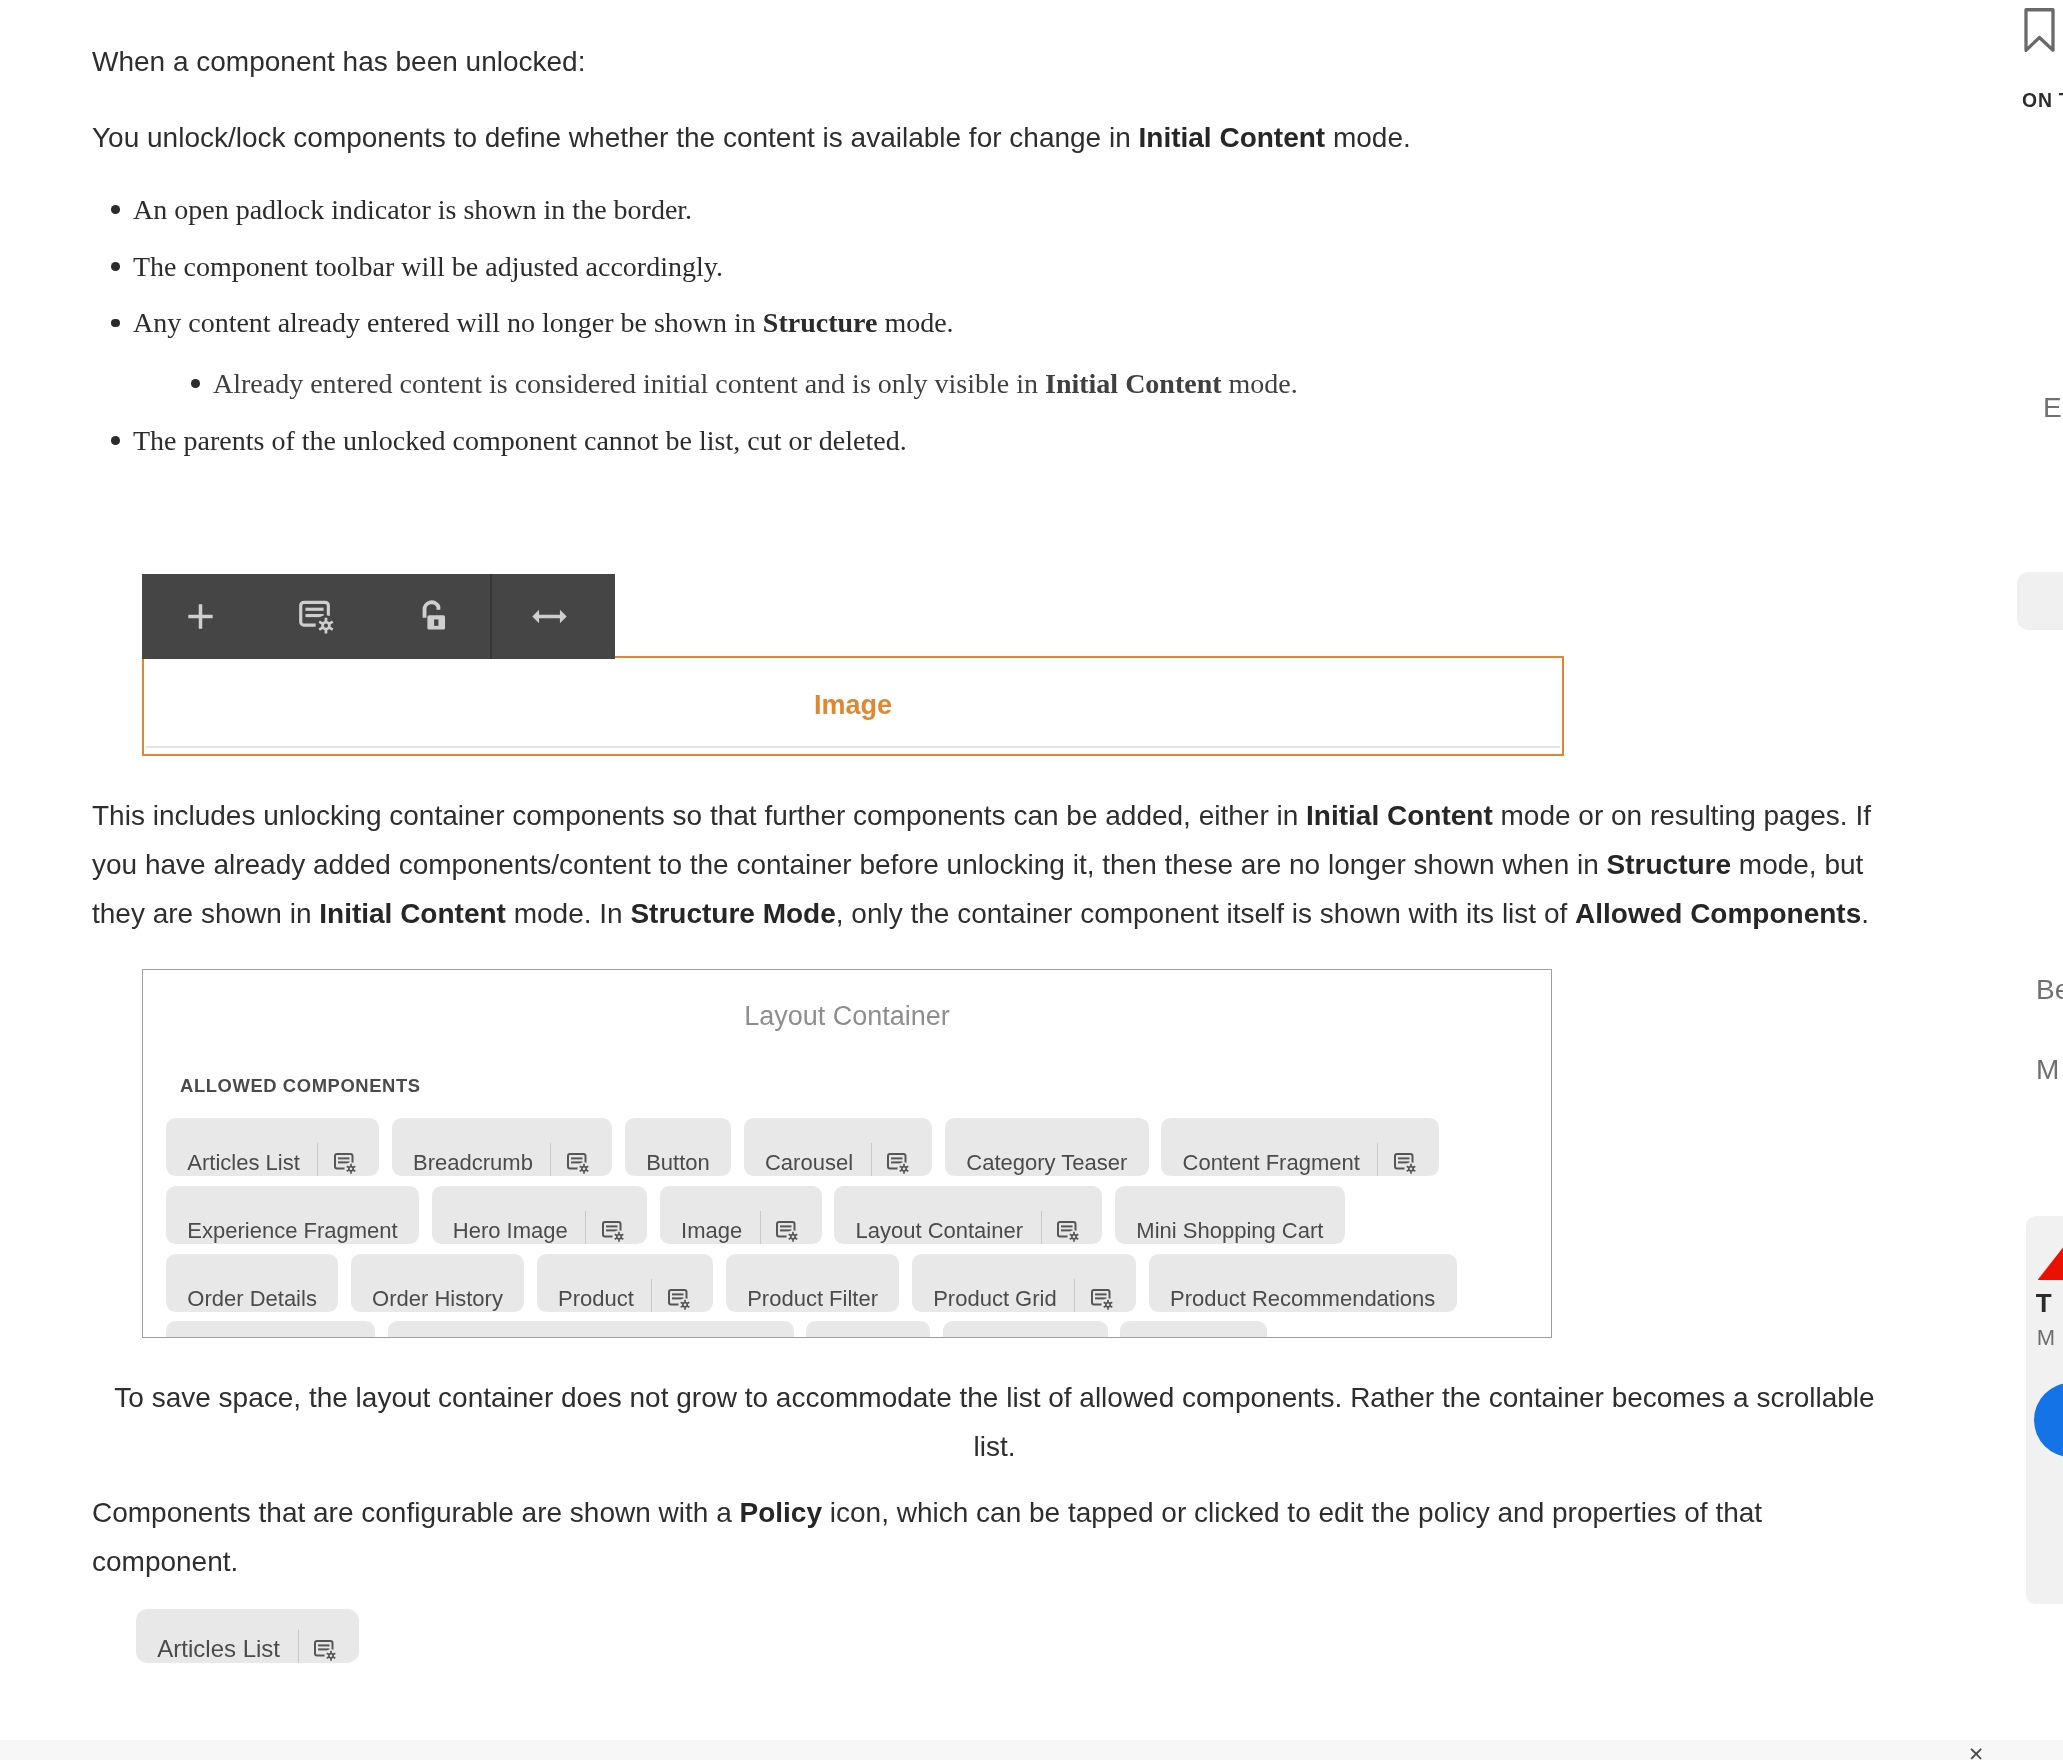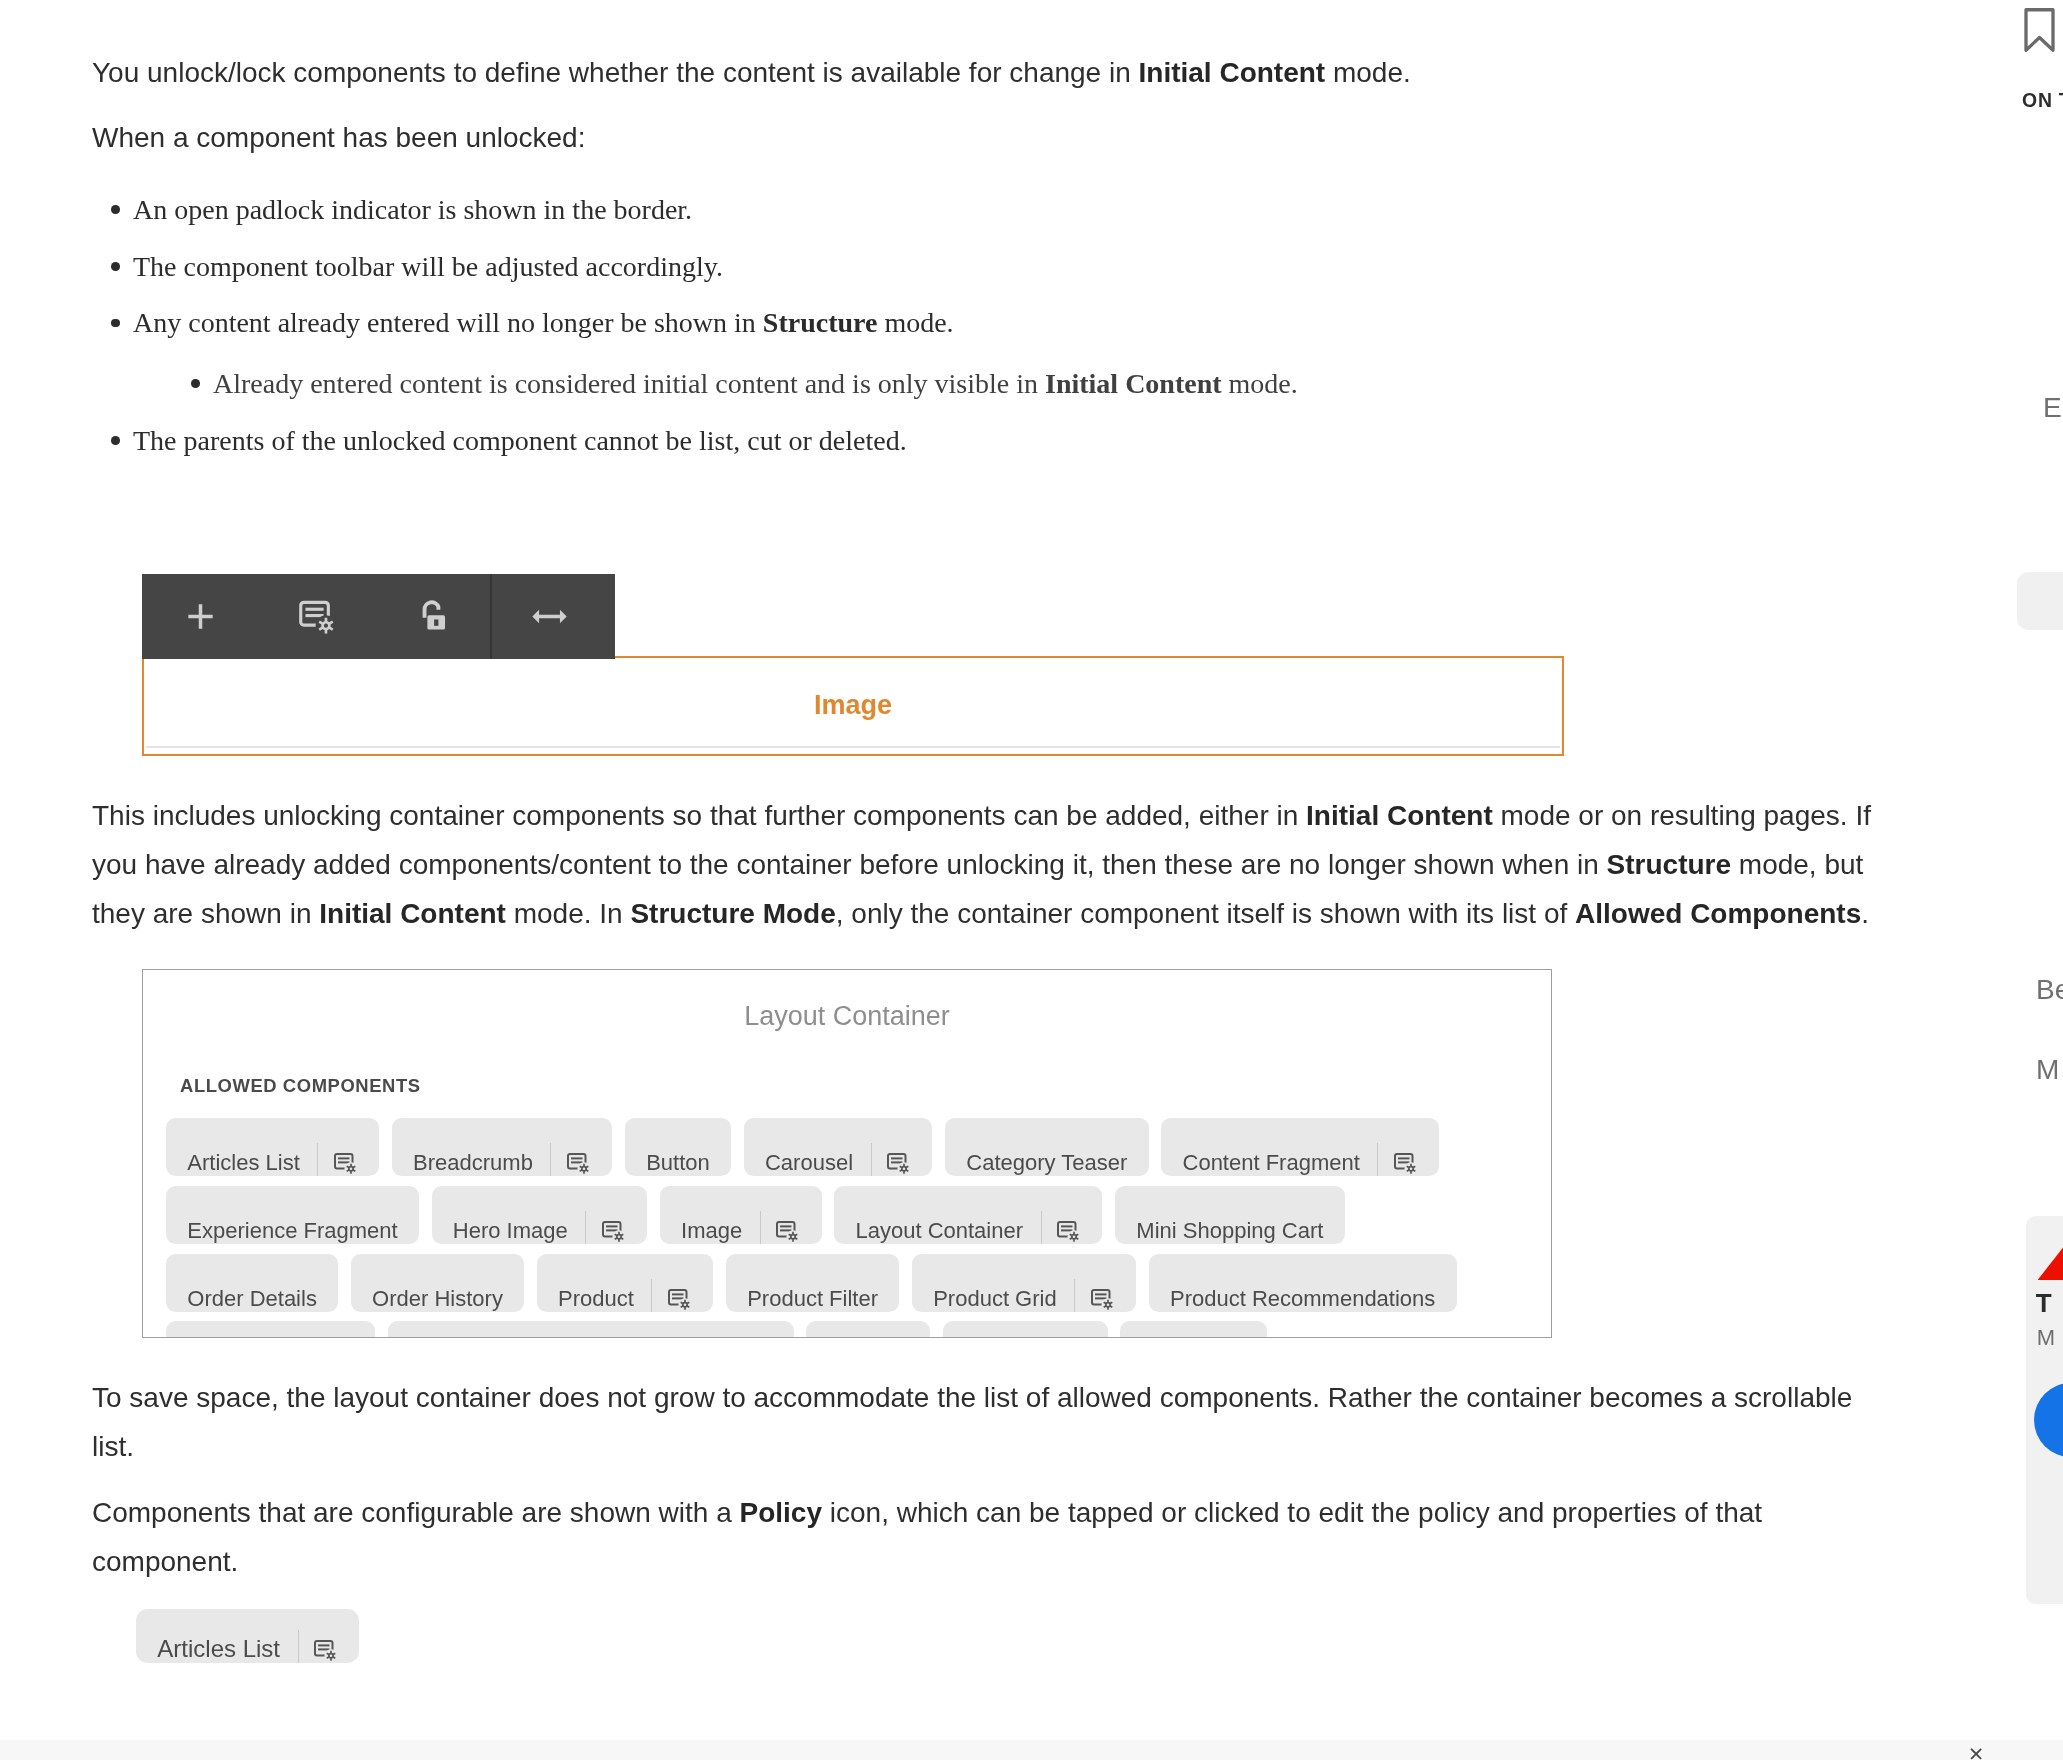--- a/index.html
+++ b/index.html
@@ -15,21 +15,21 @@
   .top-item { position: relative; padding-left: 34px; }
   .top-item .dot { position: absolute; left: 11.6px; top: 15.5px; width: 9.7px; height: 9.7px; border-radius: 50%; background: #2c2c2c; }
   .heading { font-size: 29px; font-weight: bold; line-height: 39px; color: #262626; }
 
   .indent { margin-left: 34px; width: 1805px; }
   .para { font-size: 28px; line-height: 49px; color: #2e2e2e; }
   .para strong { font-weight: bold; color: #262626; }
   .p-intro1 { margin-top: 27px; }
   .p-intro2 { margin-top: 15.5px; }
   .p-main   { margin-top: 35px; }
-  .p-scroll { margin-top: 35px; }
+  .p-scroll { margin-top: 35px; text-align: center; }
   .p-policy { margin-top: 17.5px; }
 
   
   ul.bullets { list-style: none; margin-top: 23px; }
   ul.bullets li { position: relative; padding-left: 41px; font-size: 28px; line-height: 49px; font-family: Liberation Serif, serif; }
   ul.bullets li + li { margin-top: 7.8px; }
   ul.bullets li::before { content: ""; position: absolute; left: 19.4px; top: 20.4px; width: 8.7px; height: 8.7px; border-radius: 50%; background: #2c2c2c; }
   ul.bullets ul.nested { margin-top: 11.6px; margin-left: 39px; }
   ul.bullets ul.nested li { color: #404040; }
 
@@ -102,22 +102,22 @@
   .bottom-strip { position: absolute; left: 0; top: 1740px; width: 2063px; height: 20.4px; background: #f7f7f7; }
   .close-frag { position: absolute; left: 1968px; top: 1743px; font-size: 19.4px; color: #4a4a4a; }
 </style>
 </head>
 <body>
 
 <div class="doc">
 
 
   <div class="indent">
+    <p class="para p-intro2"><span>When a component has been unlocked:</span></p>
     <p class="para p-intro1"><span>You unlock/lock components to define whether the content is available for change in </span><strong>Initial Content</strong><span> mode.</span></p>
-    <p class="para p-intro2"><span>When a component has been unlocked:</span></p>
 
     <ul class="bullets">
         <li><span><span>An open padlock indicator is shown in the border.</span></span></li>
         <li><span><span>The component toolbar will be adjusted accordingly.</span></span></li>
         <li><span><span>Any content already entered will no longer be shown in </span><strong>Structure</strong><span> mode.</span></span><ul class="bullets nested">
             <li><span><span>Already entered content is considered initial content and is only visible in </span><strong>Initial Content</strong><span> mode.</span></span></li>
           </ul></li>
         <li><span><span>The parents of the unlocked component cannot be list, cut or deleted.</span></span></li>
       </ul>
 

